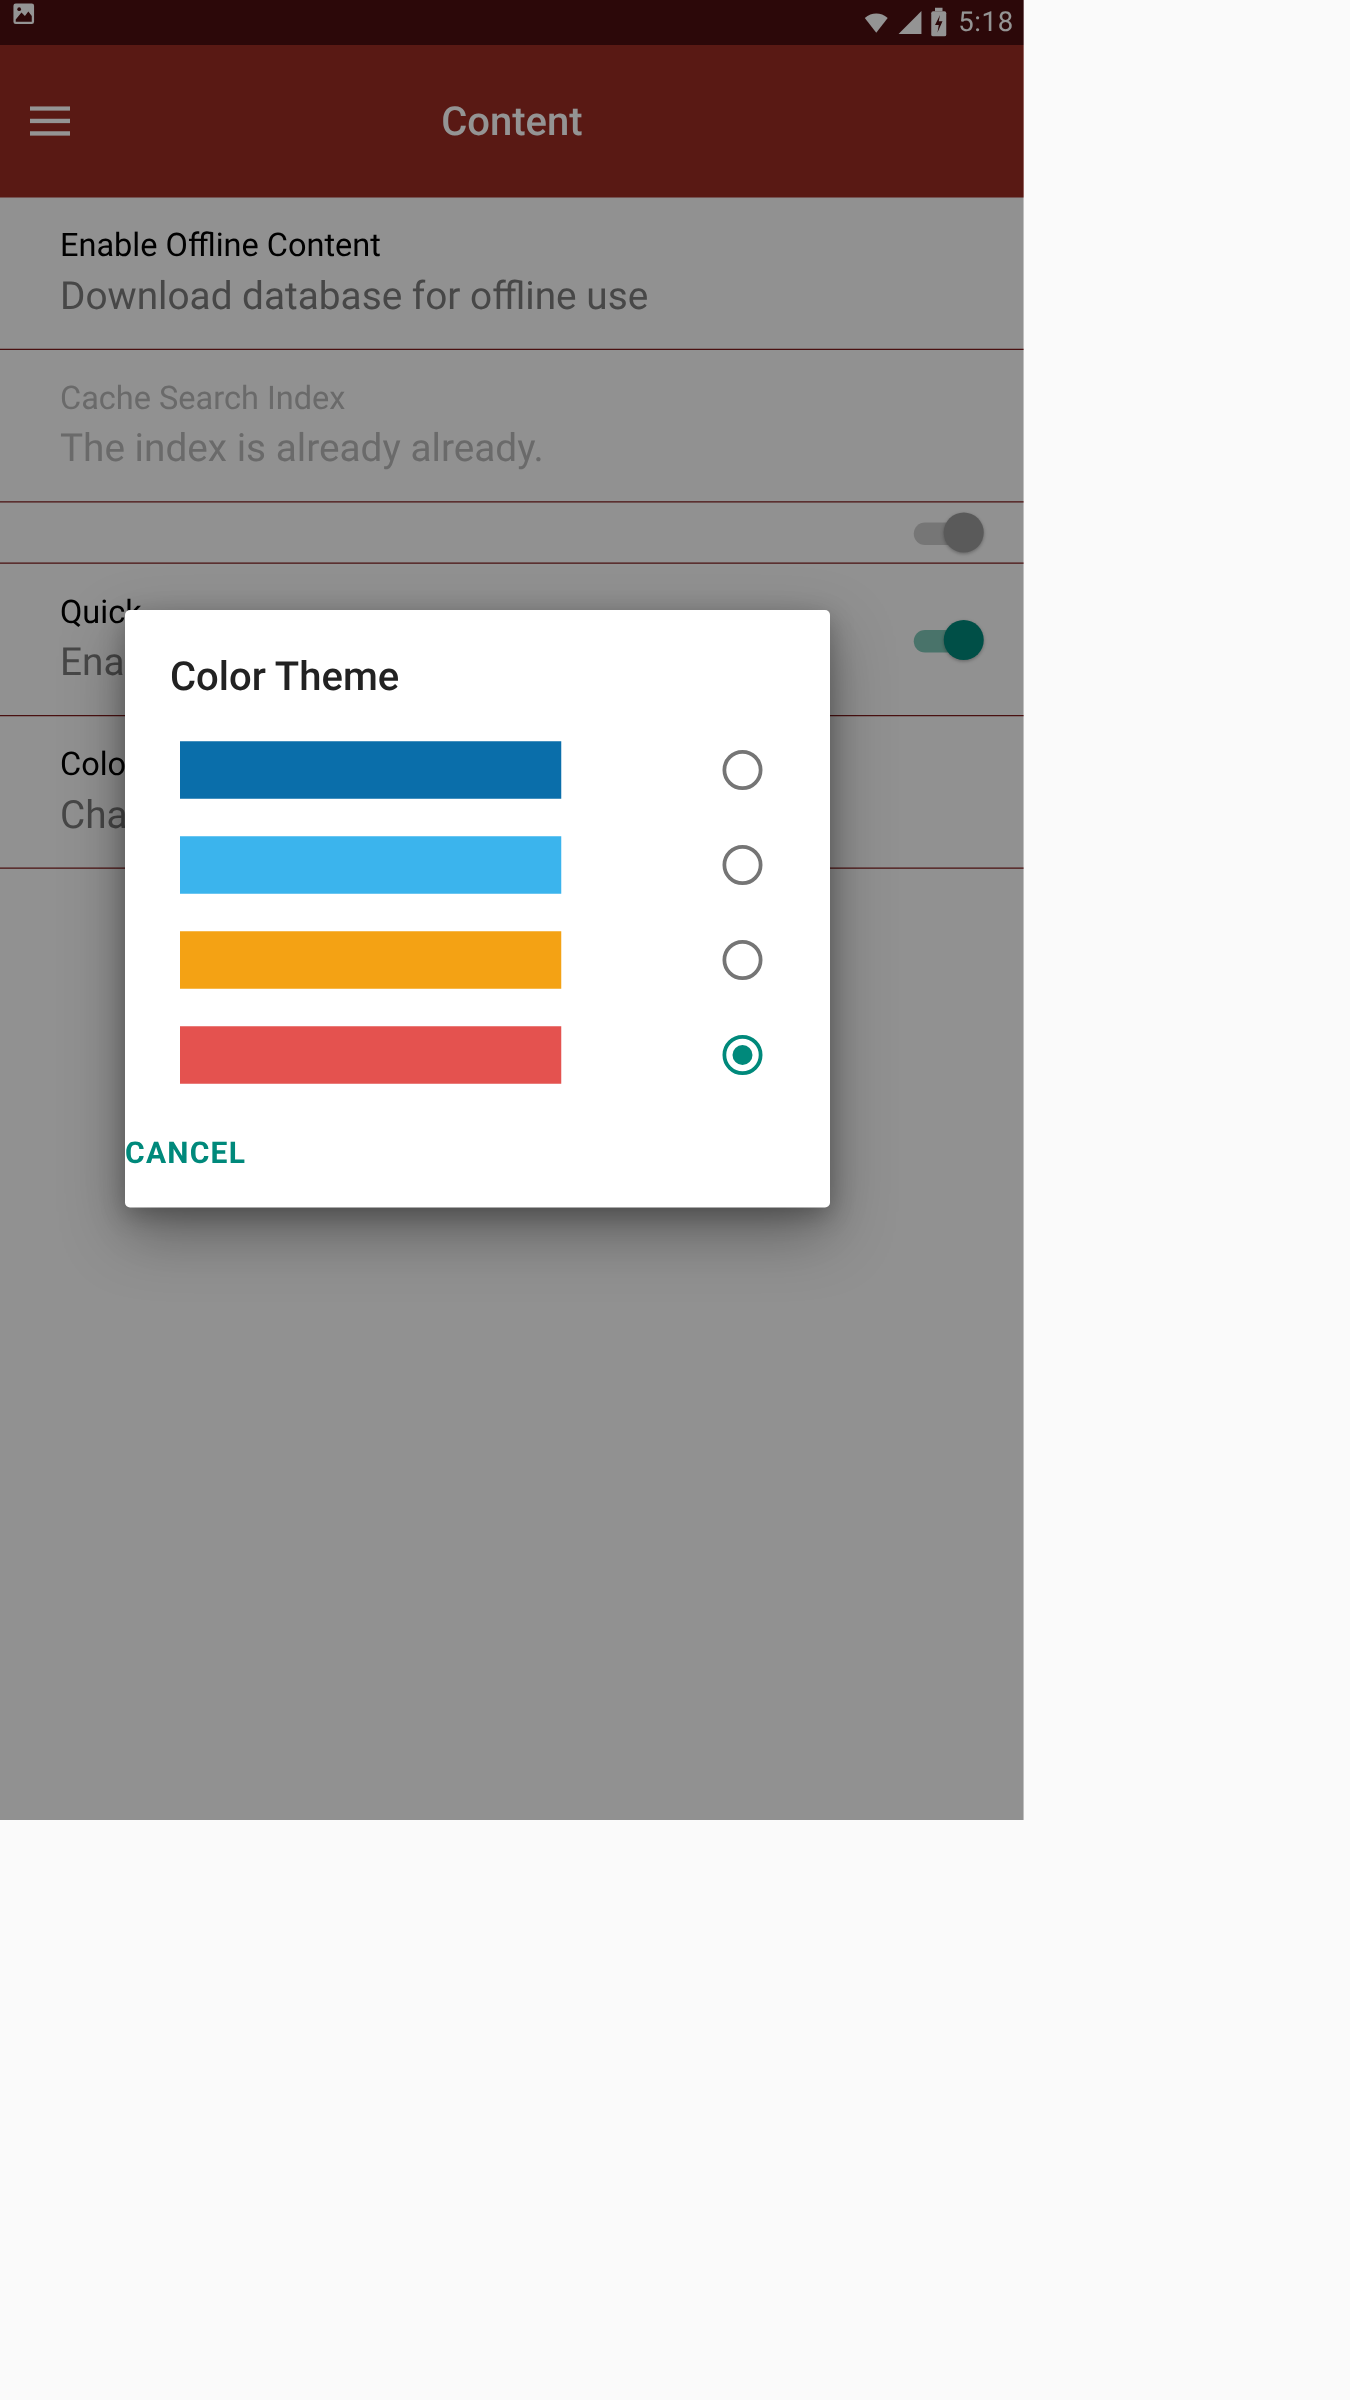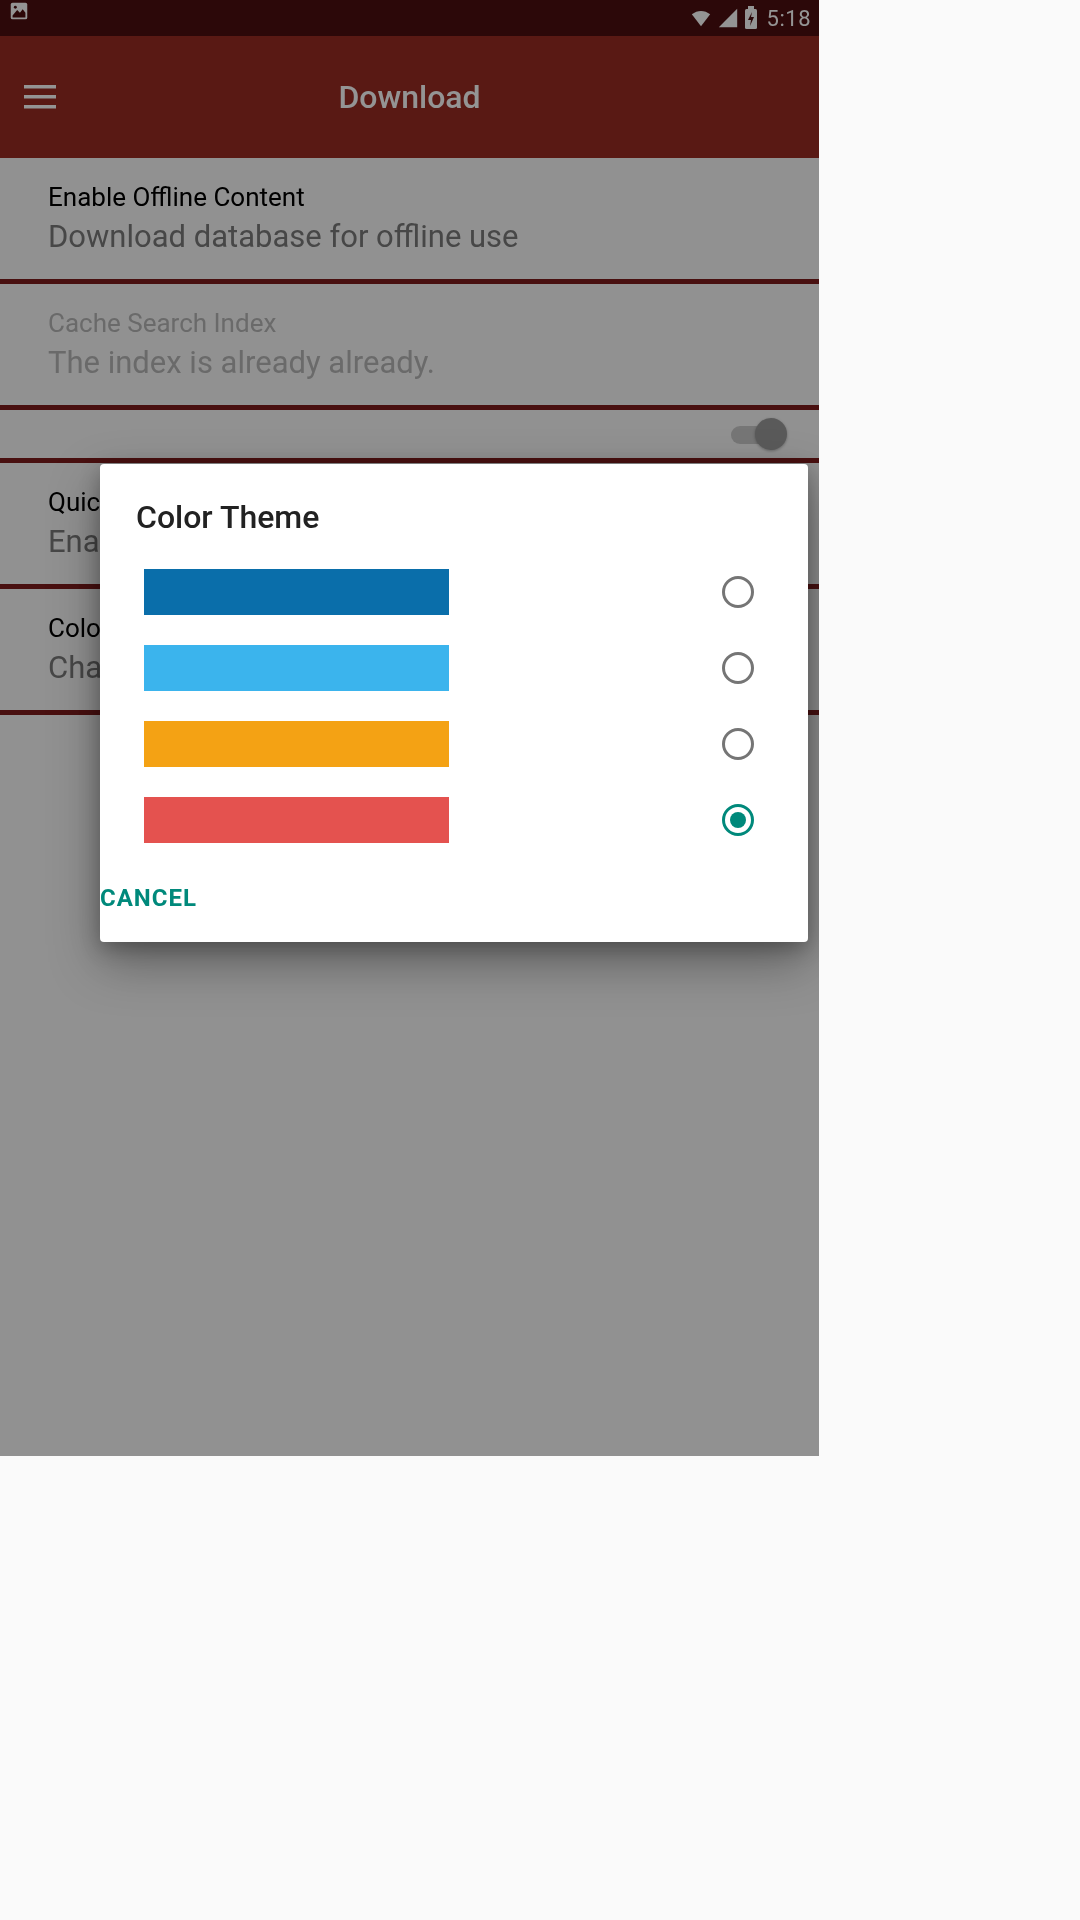--- a/index.html
+++ b/index.html
@@ -50,21 +50,21 @@
     font-weight: 500;
     pointer-events: none;
   }
 
   
   .settings-list {
     background: #fafafa;
   }
   .setting-item {
     padding: 24px 48px;
-    border-bottom: 5px solid #7f1d1d;
+    border-bottom: 1px solid #7f1d1d;
     margin-left: 0;
     position: relative;
   }
   .setting-item:first-child { border-top: none; }
   .setting-title {
     font-size: 26px;
     color: #000;
     margin-bottom: 6px;
   }
   .setting-sub {
@@ -107,22 +107,22 @@
   .scrim {
     position: absolute;
     inset: 0;
     background: rgba(0,0,0,0.42);
   }
 
   
   .dialog {
     position: absolute;
     left: 100px;
-    top: 464px;
-    width: 708px;
+    top: 488px;
+    width: 564px;
     background: #fff;
     border-radius: 4px;
     box-shadow: 0 20px 50px rgba(0,0,0,.35), 0 6px 20px rgba(0,0,0,.25);
     padding-bottom: 12px;
   }
   .dialog-title {
     padding: 34px 36px 18px 36px;
     font-size: 32px;
     font-weight: 500;
     color: #222;
@@ -203,21 +203,21 @@
 </div>
 
 <div class="appbar">
   <div class="menu-btn">
     <svg width="32" height="24" viewBox="0 0 32 24">
       <rect y="0" width="32" height="3.5" fill="#fff"></rect>
       <rect y="10" width="32" height="3.5" fill="#fff"></rect>
       <rect y="20" width="32" height="3.5" fill="#fff"></rect>
     </svg>
   </div>
-  <div class="title">Download</div>
+  <div class="title">Content</div>
 </div>
 
 <div class="settings-list">
 
   <div class="setting-item">
     <div class="setting-title">Enable Offline Content</div>
     <div class="setting-sub">Download database for offline use</div>
   </div>
 
   <div class="setting-item disabled">

